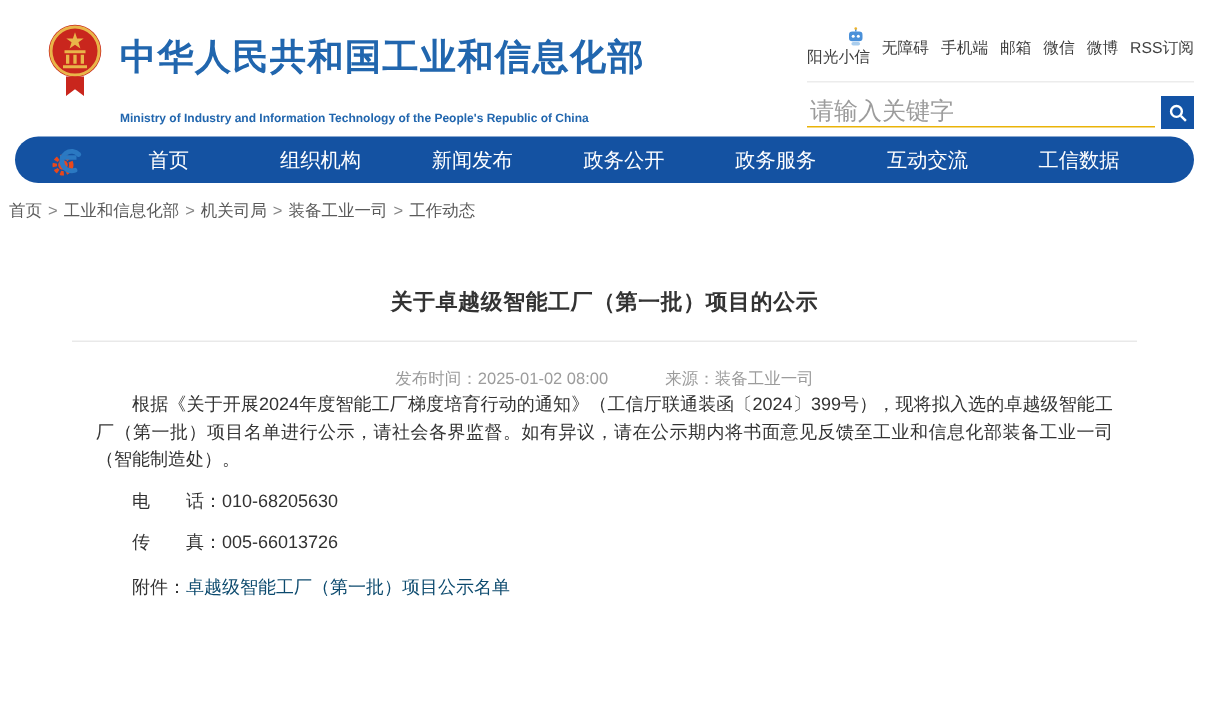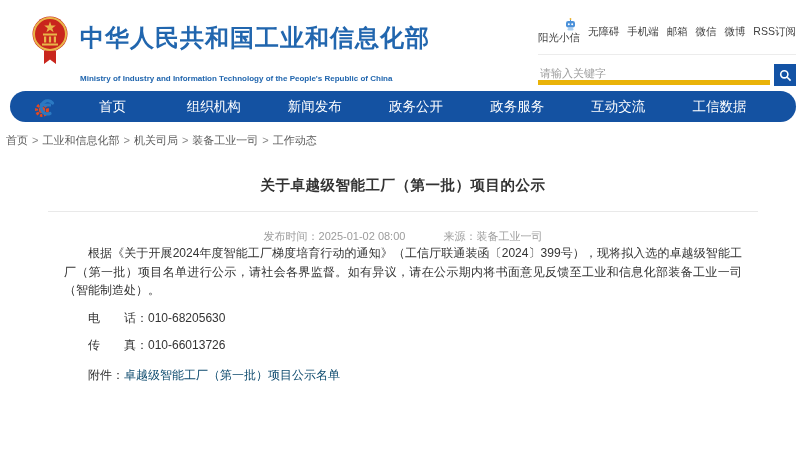--- a/index.html
+++ b/index.html
@@ -11,37 +11,37 @@
   .brand { position:absolute; left:30px; top:14px; display:flex; align-items:flex-start; cursor:pointer; }
   .brand-text { margin-left:10px; padding-top:8px; }
   .cn-title { font-size:24px; font-weight:bold; color:#2166ae; letter-spacing:1px; white-space:nowrap; }
   .en-title { font-size:8px; font-weight:bold; color:#2166ae; margin-top:20px; white-space:nowrap; }
 
   .header-right { position:absolute; right:10px; top:18px; width:258px; }
   .quick-links { display:flex; align-items:center; justify-content:space-between; font-size:10.5px; color:#404040; padding-bottom:9px; border-bottom:1px solid #ececec; }
   .quick-links a { color:#404040; text-decoration:none; display:flex; align-items:flex-end; white-space:nowrap; cursor:pointer;flex-direction:column; }
   .quick-links a .micon { margin-right:3px; display:inline-flex; }
   .search-row { display:flex; align-items:center; margin-top:9px; }
-  .search-input { flex:1; border:none; border-bottom:5px solid #eab308; font-size:11px; height:20px; padding:2px; color:#666; outline:none; background:transparent; font-family:inherit; }
+  .search-input { flex:1; border:none; border-bottom:1px solid #eab308; font-size:16px; height:20px; padding:2px; color:#666; outline:none; background:transparent; font-family:inherit; }
   .search-input::placeholder { color:#9c9c9c; }
   .search-btn { width:22px; height:22px; border:none; background:#1353a5; margin-left:4px; display:flex; align-items:center; justify-content:center; cursor:pointer; }
 
   
   .main-nav { position:absolute; left:10px; top:91px; width:786px; height:31px; background:#1452a2; border-radius:16px; display:flex; align-items:center; padding:0 26px 0 24px; }
   .nav-logo { display:inline-flex; margin-right:6px; }
   .nav-item { flex:1; text-align:center; color:#fff; font-size:13.5px; text-decoration:none; white-space:nowrap; cursor:pointer; }
 
   
   .breadcrumb { position:absolute; left:6px; top:133px; font-size:11px; color:#5a5a5a; }
   .breadcrumb a { color:#5a5a5a; text-decoration:none; cursor:pointer; }
   .breadcrumb .sep { margin:0 4px; color:#888; }
 
   
   .article { position:absolute; left:48px; top:150px; width:710px; }
-  .article-title { text-align:center; font-size:14.5px; font-weight:bold; color:#333; margin-top:26px; letter-spacing:0.5px; }
+  .article-title { text-align:center; font-size:14.5px; font-weight:bold; color:#333; margin-top:42px; letter-spacing:0.5px; }
   .title-divider { height:1px; background:#e9e9e9; margin-top:16px; }
   .article-meta { text-align:center; font-size:11px; color:#9c9c9c; margin-top:17px; }
   .meta-source { margin-left:38px; }
   .article-body { font-size:12px; color:#333; padding:0 16px; }
   .lead { line-height:1.55; text-indent:2em; text-align:justify; }
   .info-line { text-indent:2em; margin-top:9px; line-height:1.5; }
   .info-first { margin-top:21px; }
   .attachment { text-indent:2em; margin-top:12px; line-height:1.5; }
   .attachment a { color:#0c4a6e; text-decoration:none; cursor:pointer; }
 </style>
@@ -128,21 +128,21 @@
   <main class="article">
     <h1 class="article-title">关于卓越级智能工厂（第一批）项目的公示</h1>
     <div class="title-divider"></div>
     <div class="article-meta">
       <span>发布时间：</span><span>2025-01-02 08:00</span><span class="meta-source"><span>来源：</span><span>装备工业一司</span></span>
     </div>
 
     <div class="article-body">
       <p class="lead">根据《关于开展2024年度智能工厂梯度培育行动的通知》（工信厅联通装函〔2024〕399号），现将拟入选的卓越级智能工厂（第一批）项目名单进行公示，请社会各界监督。如有异议，请在公示期内将书面意见反馈至工业和信息化部装备工业一司（智能制造处）。</p>
       <p class="info-line">电　　话：010-68205630</p>
-      <p class="info-line">传　　真：010-66013726</p>
+      <p class="info-line">传　　真：005-66013726</p>
       <p class="attachment">
         <span>附件：</span><a>卓越级智能工厂（第一批）项目公示名单</a>
       </p>
 
     </div>
   </main>
 
 </div>
 
 </body></html>

